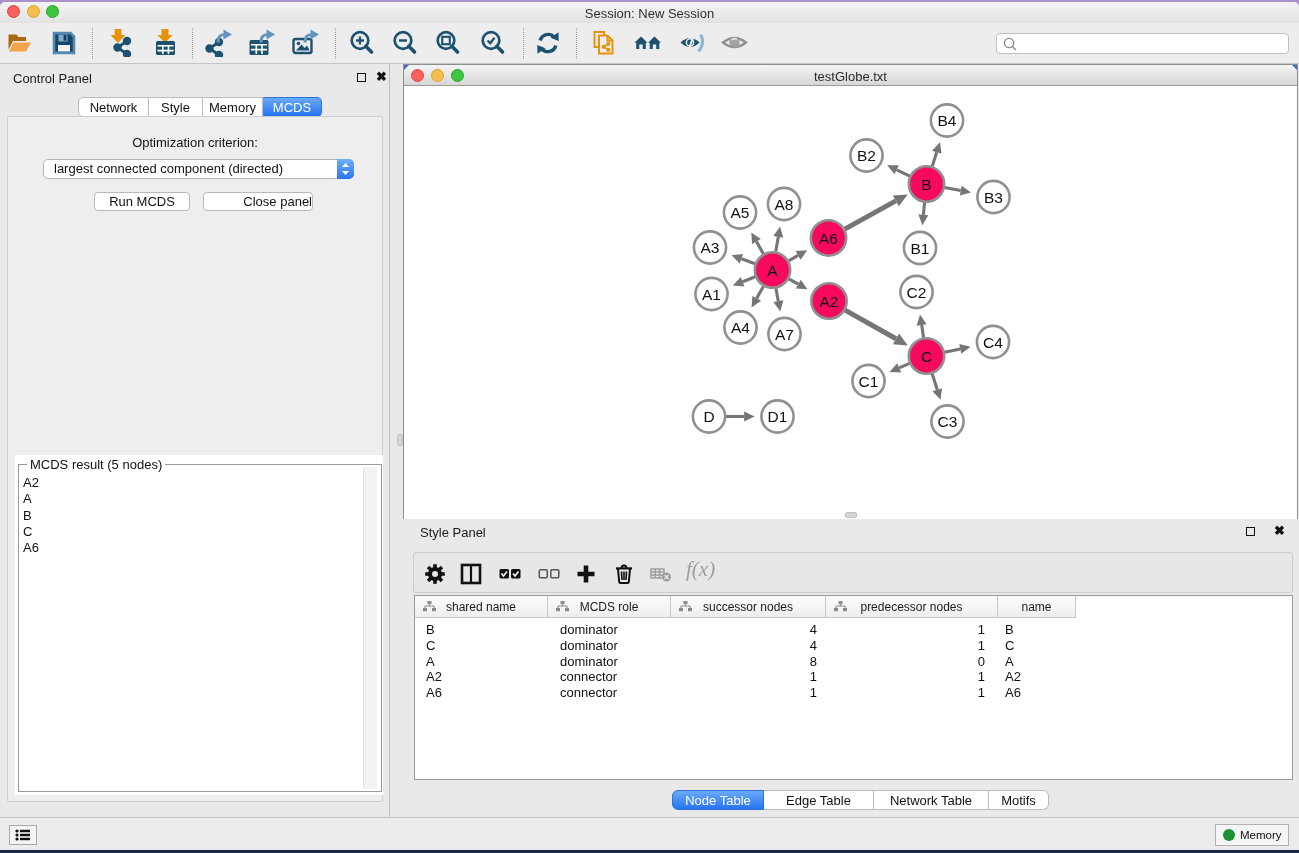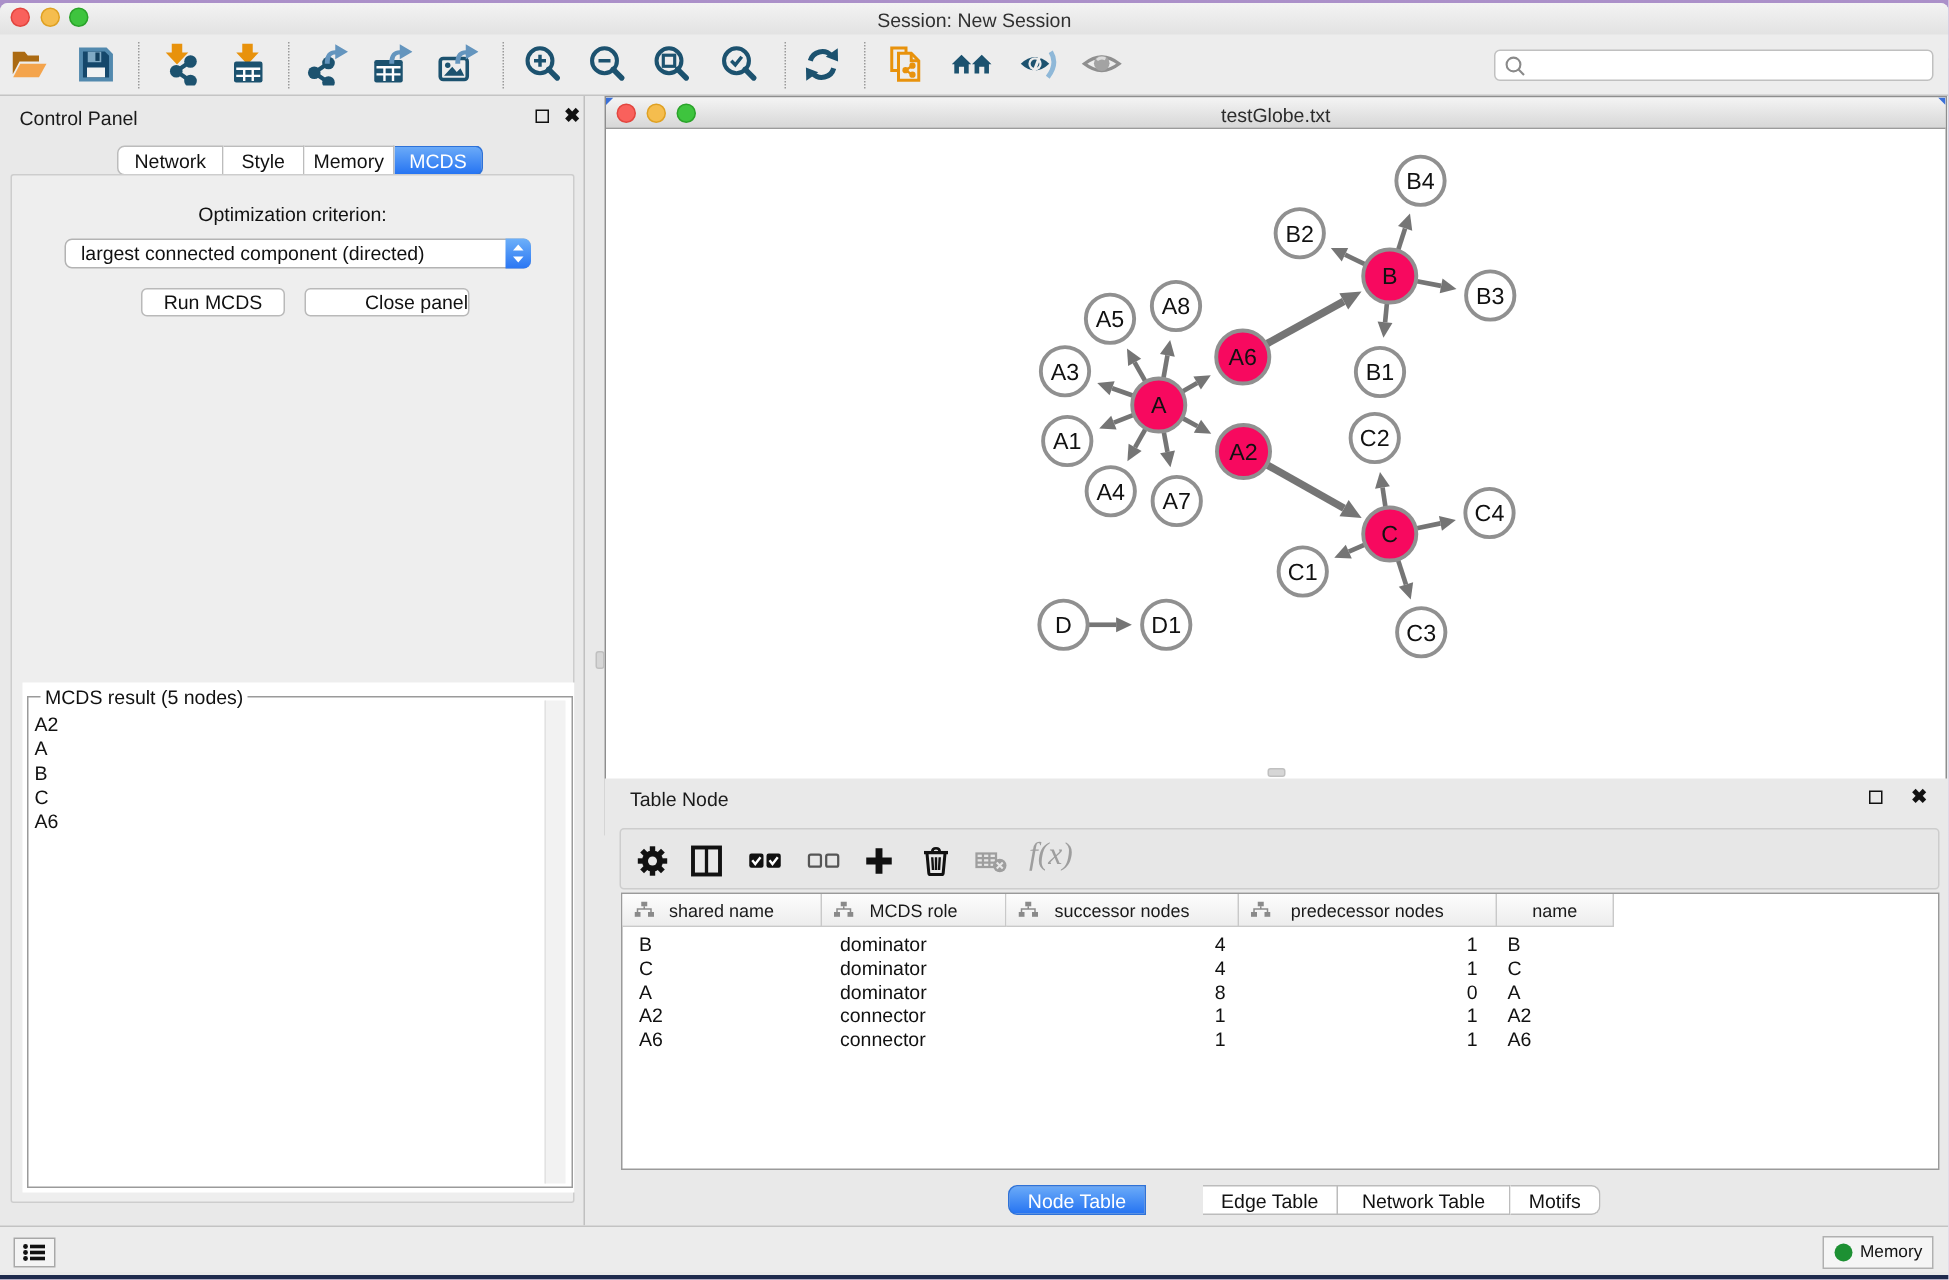--- a/index.html
+++ b/index.html
@@ -326,21 +326,21 @@
 <text x="425" y="219.5" text-anchor="middle" font-size="15.5" fill="#111">A2</text>
 <circle cx="522.5" cy="269" r="17.7" fill="#f7095f" stroke="#909090" stroke-width="2.6"></circle>
 <text x="522.5" y="274.5" text-anchor="middle" font-size="15.5" fill="#111">C</text>
         </g>
       </svg>
     <svg style="position:absolute;right:1px;bottom:1px;" width="14" height="14">
         <path d="M13 3 L3 13 M13 8 L8 13" stroke="#9a9a9a" stroke-width="1.5" fill="none"></path>
       </svg>
   </div>
   <div id="tpanel">
-    <div class="paneltitle" style="position:absolute;left:17px;top:6px;">Table Node</div>
+    <div class="paneltitle" style="position:absolute;left:17px;top:6px;">Style Panel</div>
     <div class="wmax" style="left:843px;top:8px;"></div>
     <div class="wx" style="left:871px;top:4px;">✖</div>
     <div id="ttoolbar">
       <svg class="abs" style="left:9px;top:9px;" width="24" height="24" viewBox="0 0 24 24">
           <circle cx="12" cy="12" r="7" fill="#111"></circle>
           <circle cx="12" cy="12" r="3" fill="#e7e7e7"></circle>
           <g fill="#111" transform="rotate(0 12 12)">
             <rect x="10.2" y="2.2" width="3.6" height="4.5"></rect>
           </g>
           <g fill="#111" transform="rotate(45 12 12)">
@@ -485,21 +485,21 @@
       <div class="trow" style="left:411px;top:73.4px;width:159px;text-align:right;">1</div>
       <div class="trow" style="left:590px;top:73.4px;">A2</div>
       <div class="trow" style="left:11px;top:89.2px;">A6</div>
       <div class="trow" style="left:145px;top:89.2px;">connector</div>
       <div class="trow" style="left:256px;top:89.2px;width:146px;text-align:right;">1</div>
       <div class="trow" style="left:411px;top:89.2px;width:159px;text-align:right;">1</div>
       <div class="trow" style="left:590px;top:89.2px;">A6</div>
     </div>
     <div class="tabrow btabs" style="left:269px;top:271px;">
       <div class="tab first sel" style="width:92px;padding:0;">Node Table</div>
-      <div class="tab" style="width:90px;padding:0;margin-left:38px;">Edge Table</div>
+      <div class="tab" style="width:110px;padding:0;">Edge Table</div>
       <div class="tab" style="width:115px;padding:0;">Network Table</div>
       <div class="tab last" style="width:60px;padding:0;">Motifs</div>
     </div>
   </div>
   <div id="statusbar">
     <div style="position:absolute;left:9px;top:7px;width:28px;height:20px;background:#f4f4f4;border:1px solid #a8a8a8;">
       <svg width="26" height="18" style="position:absolute;left:0;top:0;">
           <g fill="#111">
             <circle cx="7" cy="5" r="1.6"></circle>
             <circle cx="7" cy="9" r="1.6"></circle>

